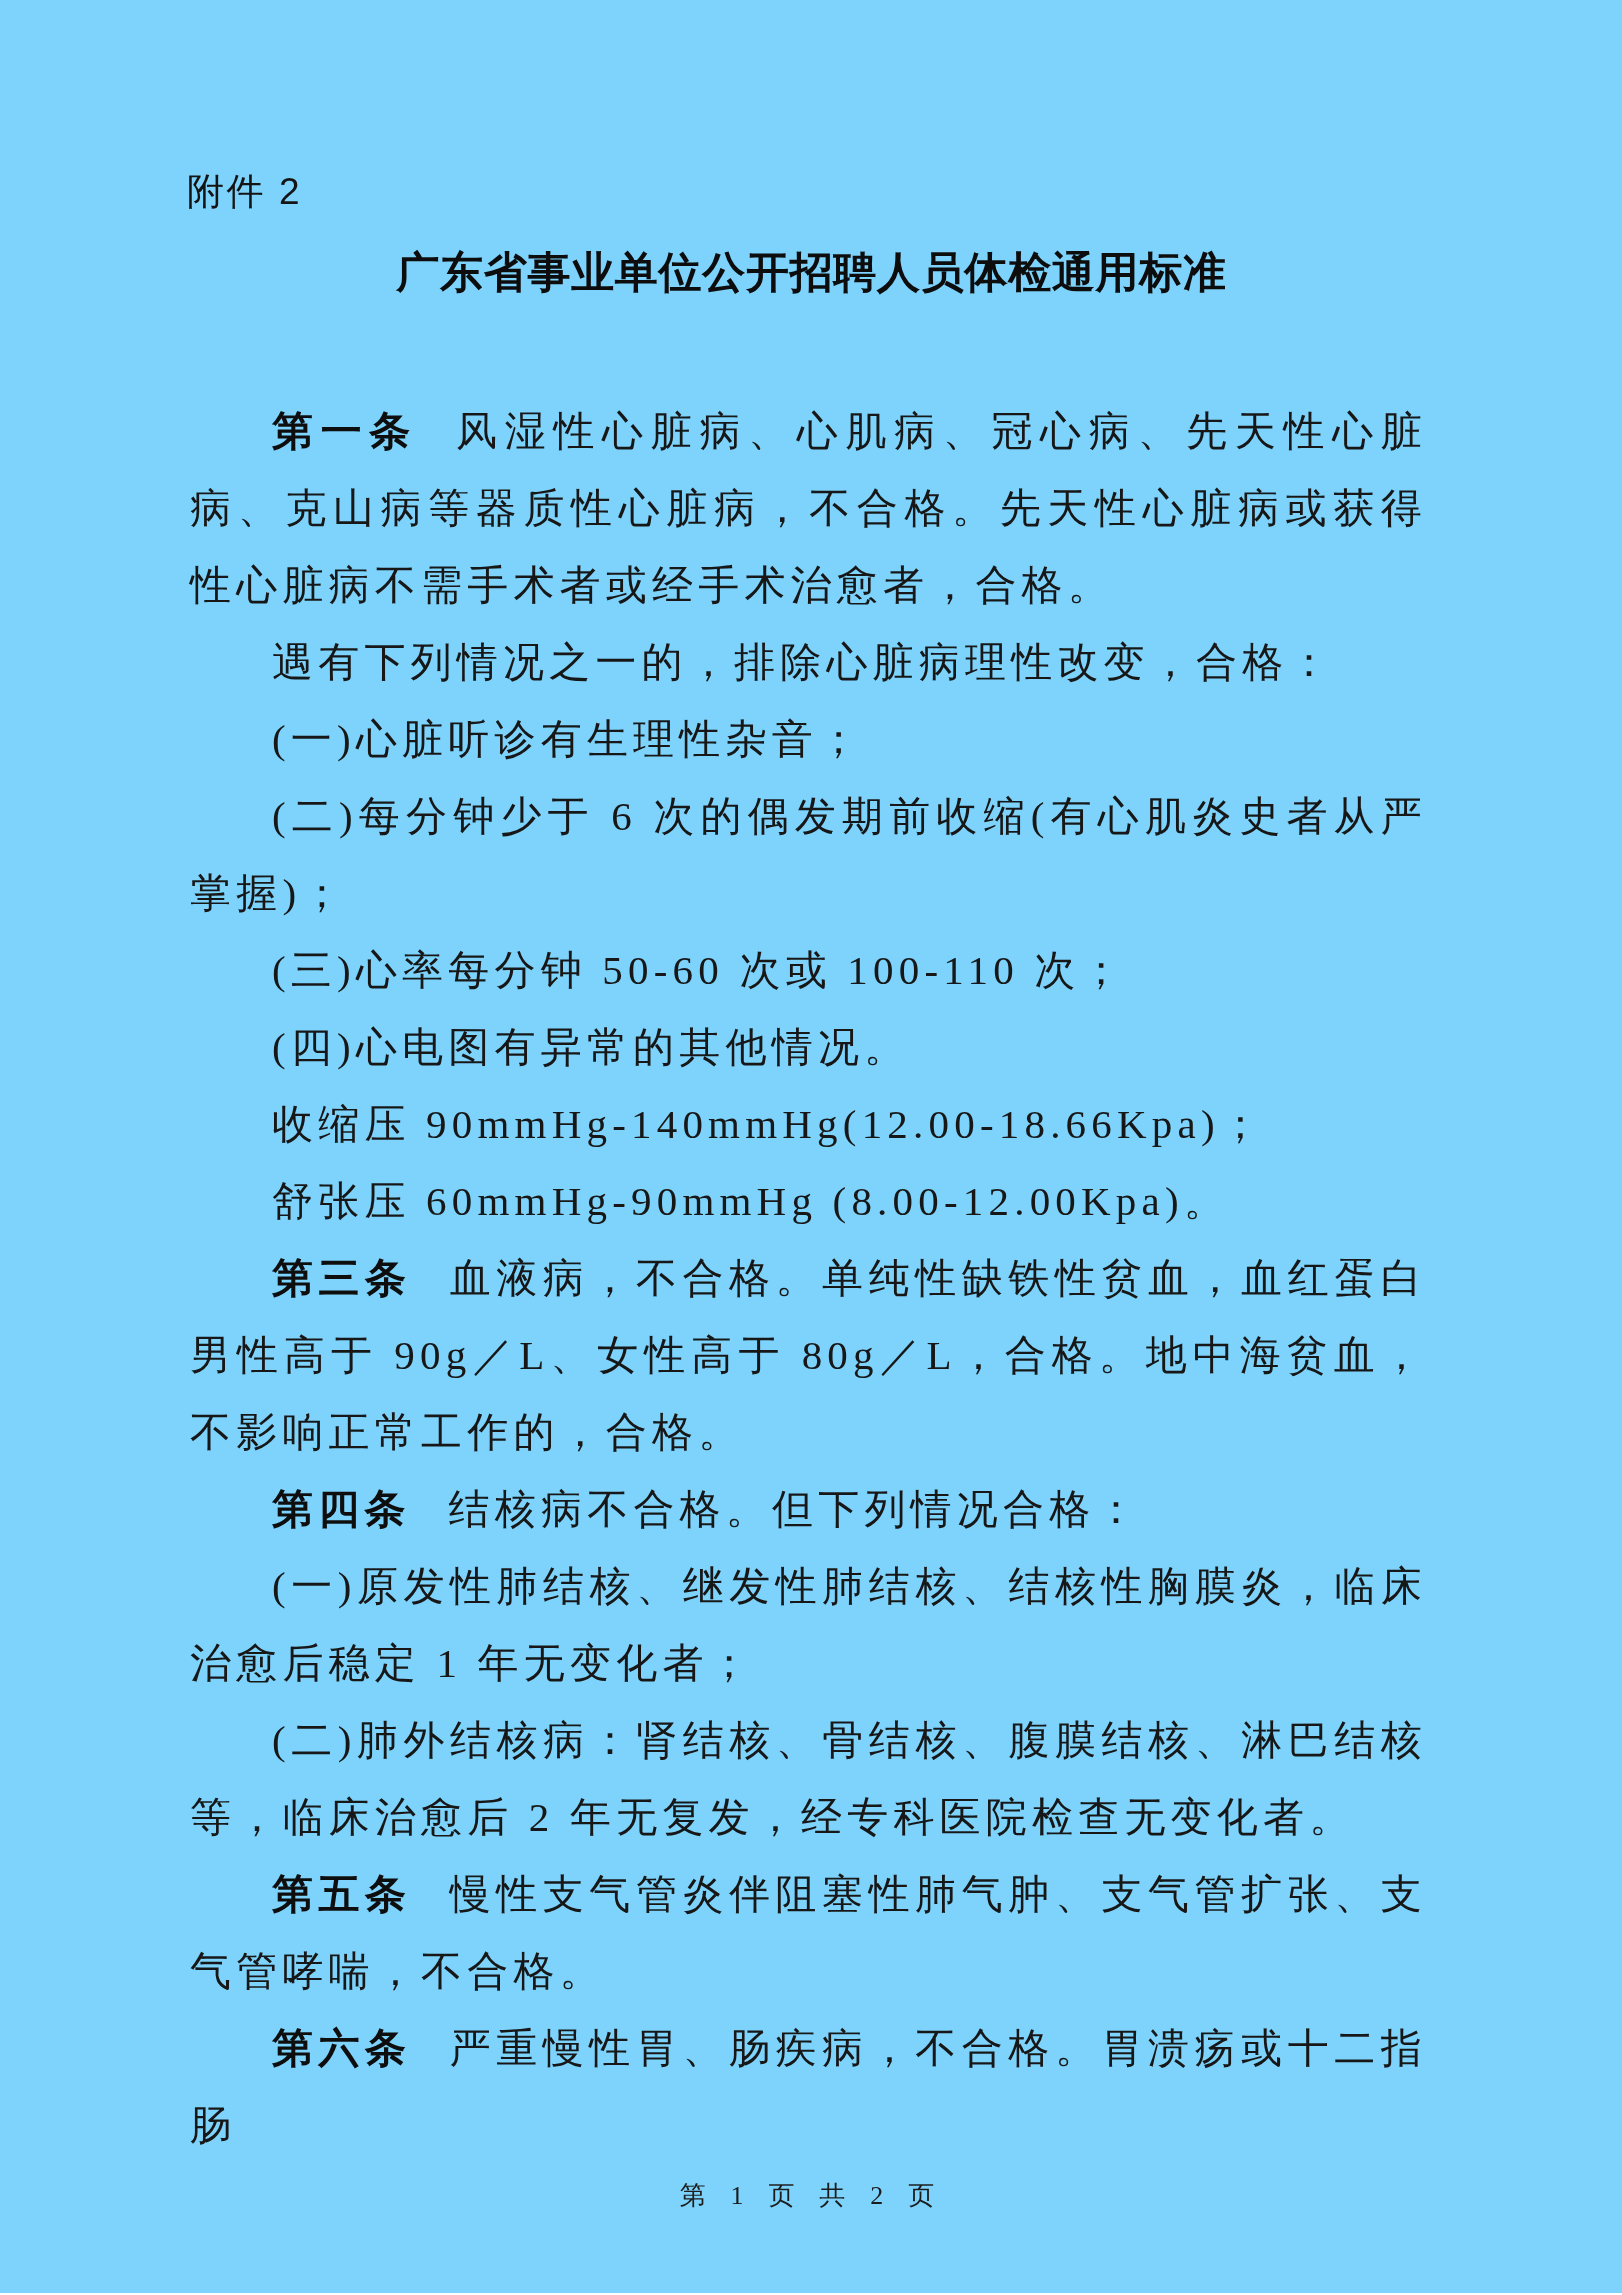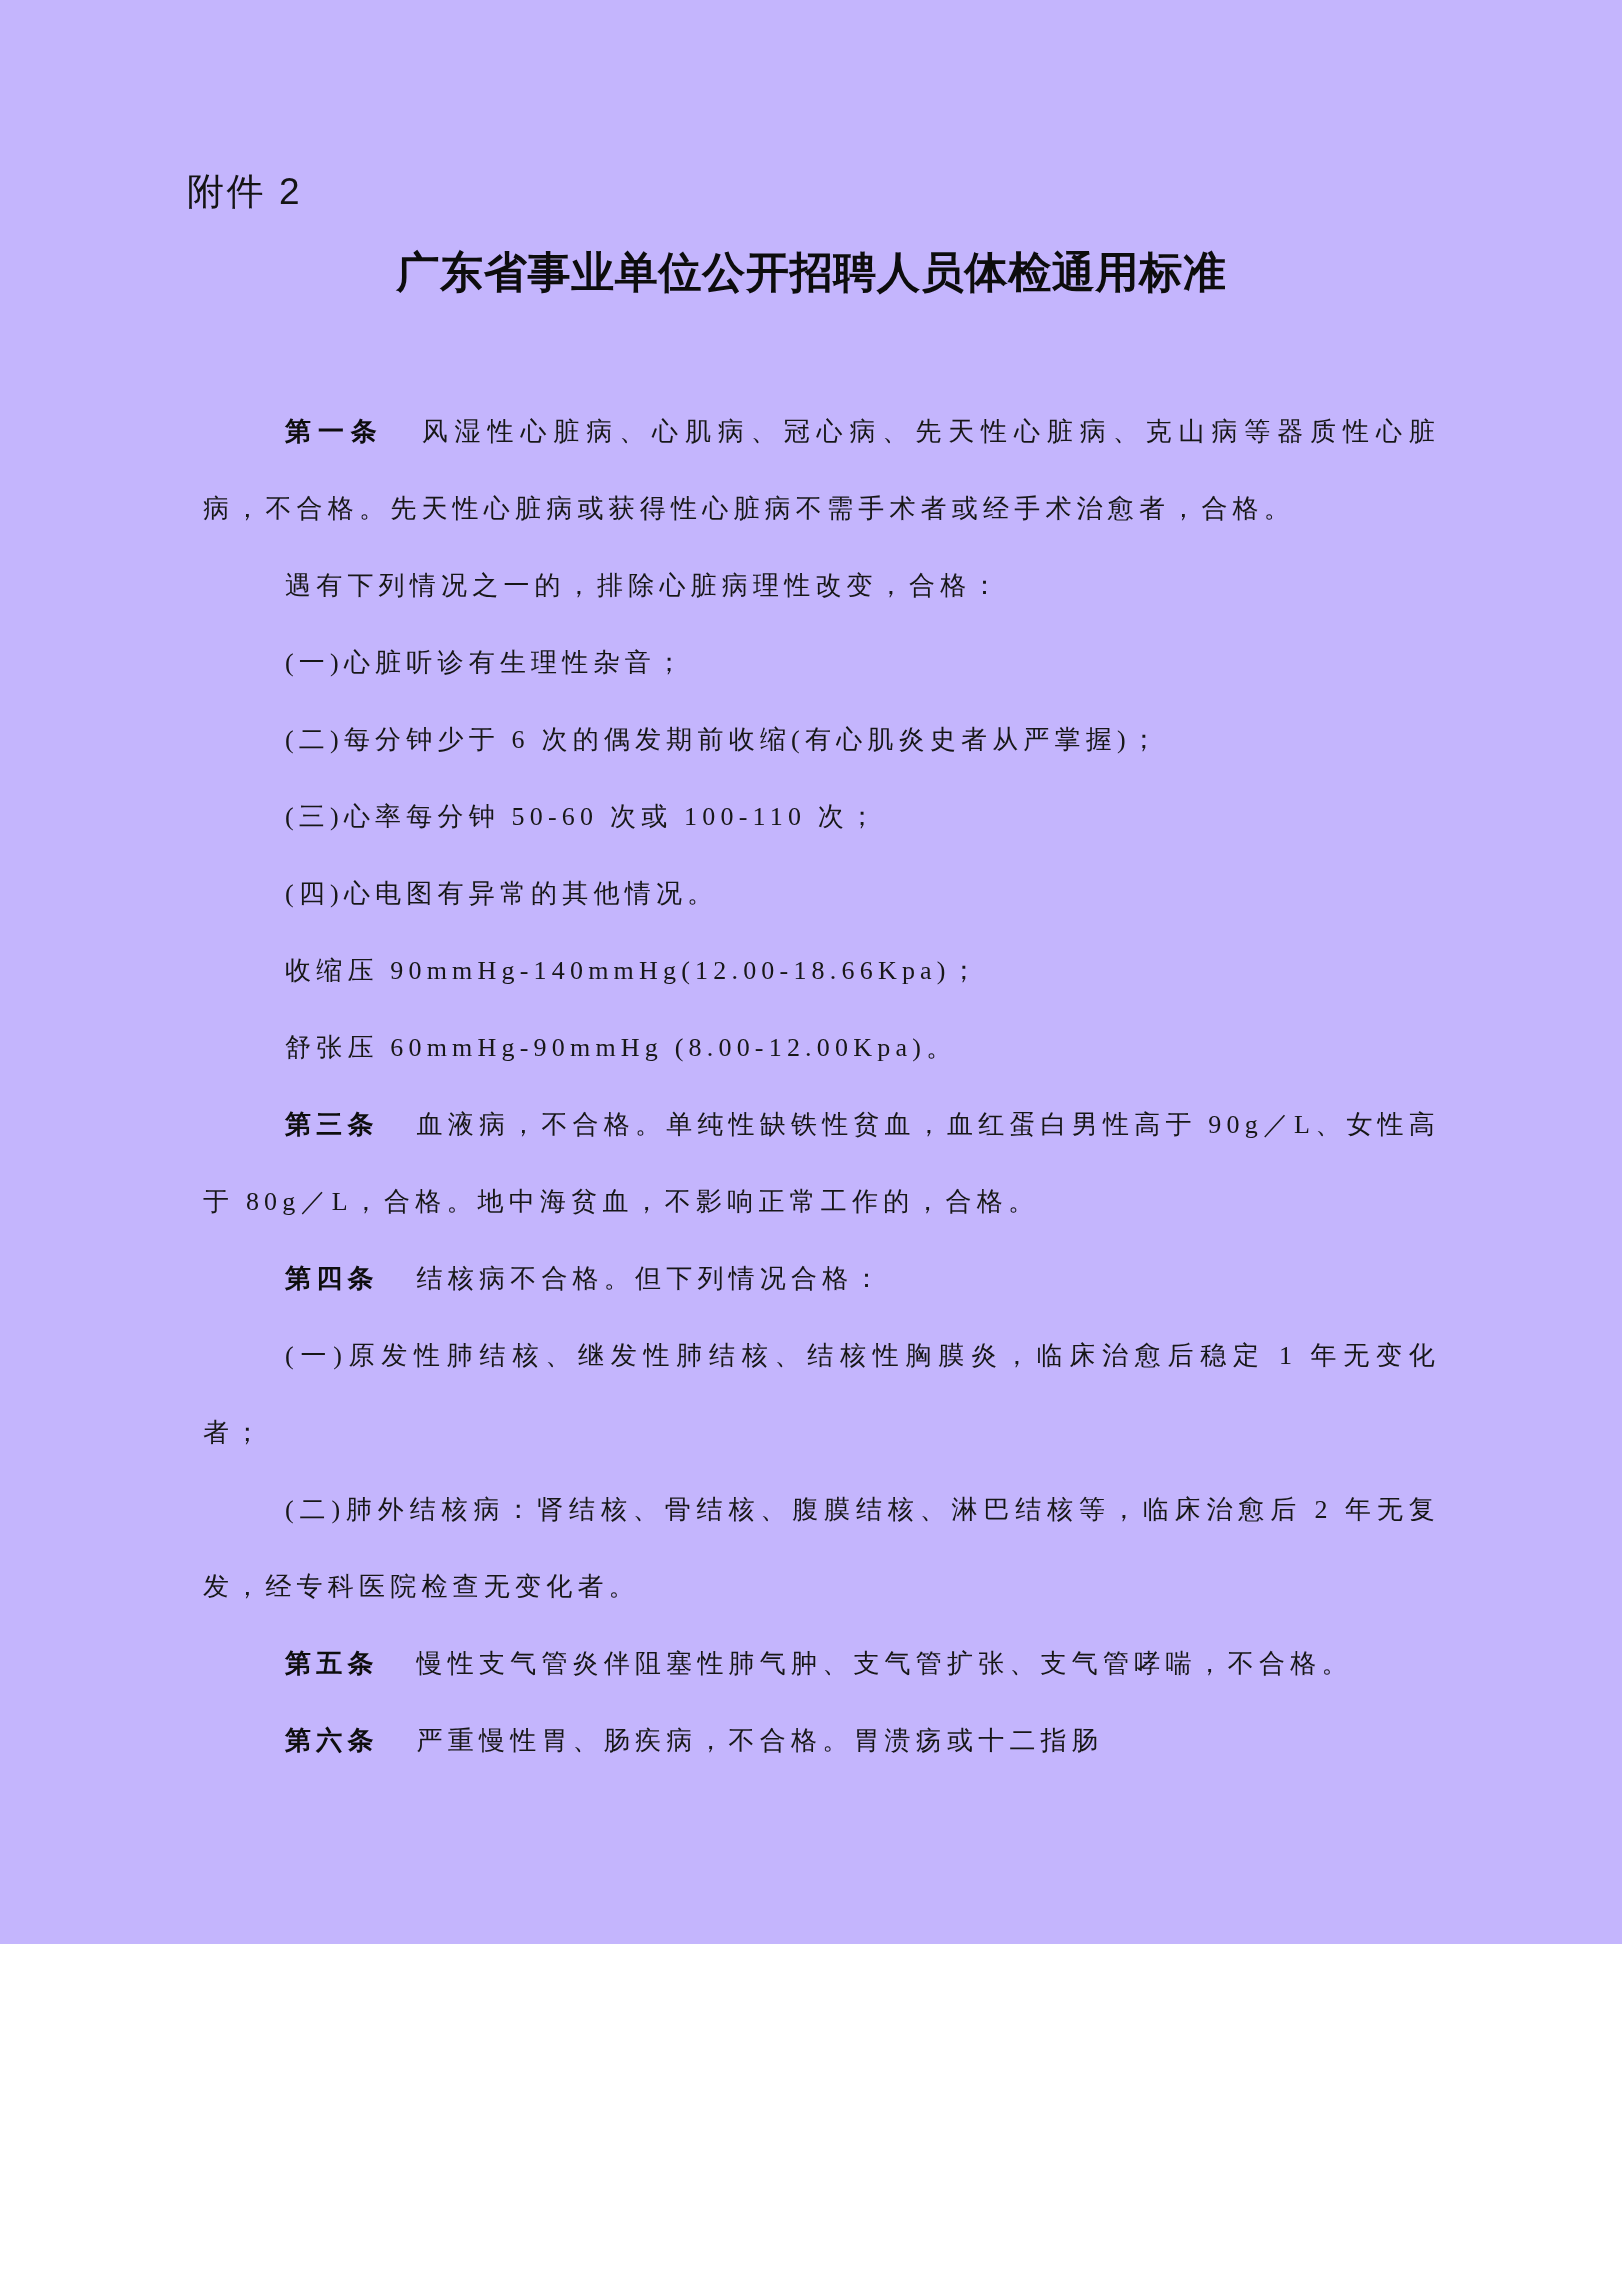--- a/index.html
+++ b/index.html
@@ -1,22 +1,22 @@
 <!DOCTYPE html>
 <html lang="zh" style="font-size:10.5px"><head>
 <meta charset="utf-8">
 <style>
   * { margin: 0; padding: 0; box-sizing: border-box; }
   html, body { background: #ffffff; }
 
   .page {
     position: relative;
     width: 1623px;
-    height: 1944px;
-    background: #c4b5fd;
+    height: 2293px;
+    background: #7dd3fc;
     color: #161616;
     font-family: "Liberation Serif", "DejaVu Serif", serif;
     overflow: hidden;
   }
 
   .attachment-label {
     position: absolute;
     left: 187px;
     top: 171px;
     font-family: "Liberation Sans", "DejaVu Sans", sans-serif;
@@ -37,24 +37,24 @@
     font-weight: 700;
     font-size: 43px;
     line-height: 1.2;
     letter-spacing: 0.7px;
     color: #0d0d0d;
     white-space: nowrap;
   }
 
   .doc-body {
     position: absolute;
-    left: 203px;
+    left: 190px;
     top: 393px;
     width: 1237px;
-    font-size: 26px;
+    font-size: 41px;
     line-height: 77px;
     letter-spacing: 5.2px;
     text-align: justify;
     color: #171717;
   }
 
   .para {
     text-indent: 82px;
     margin: 0;
   }

